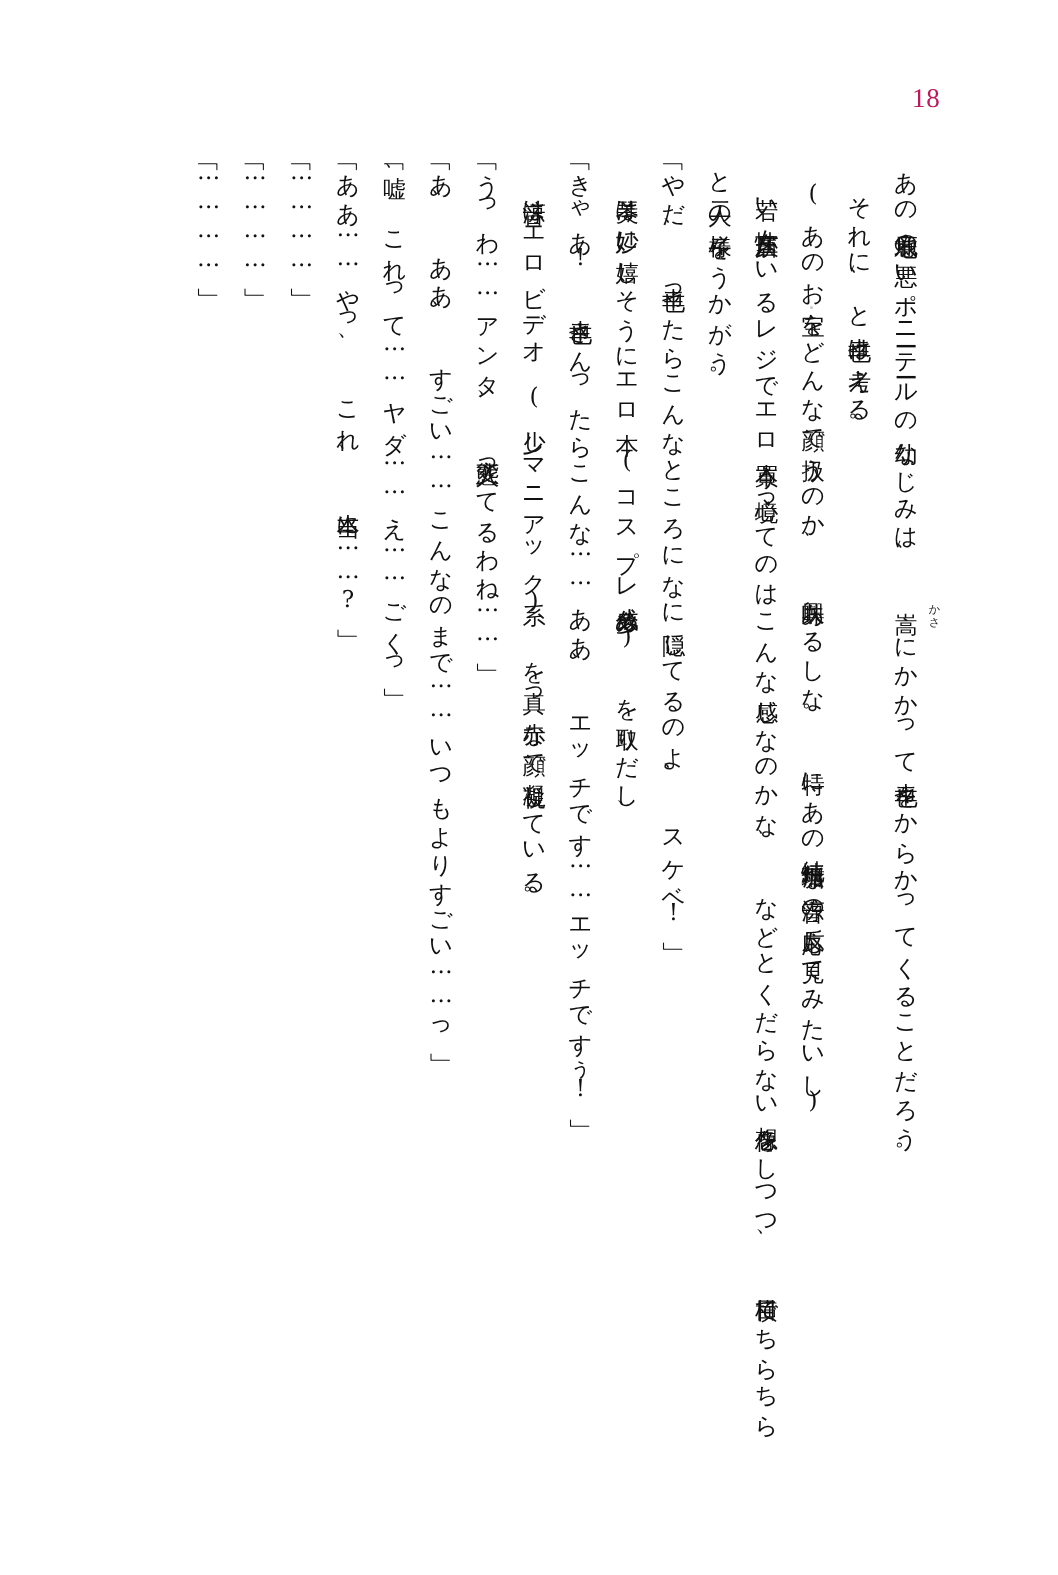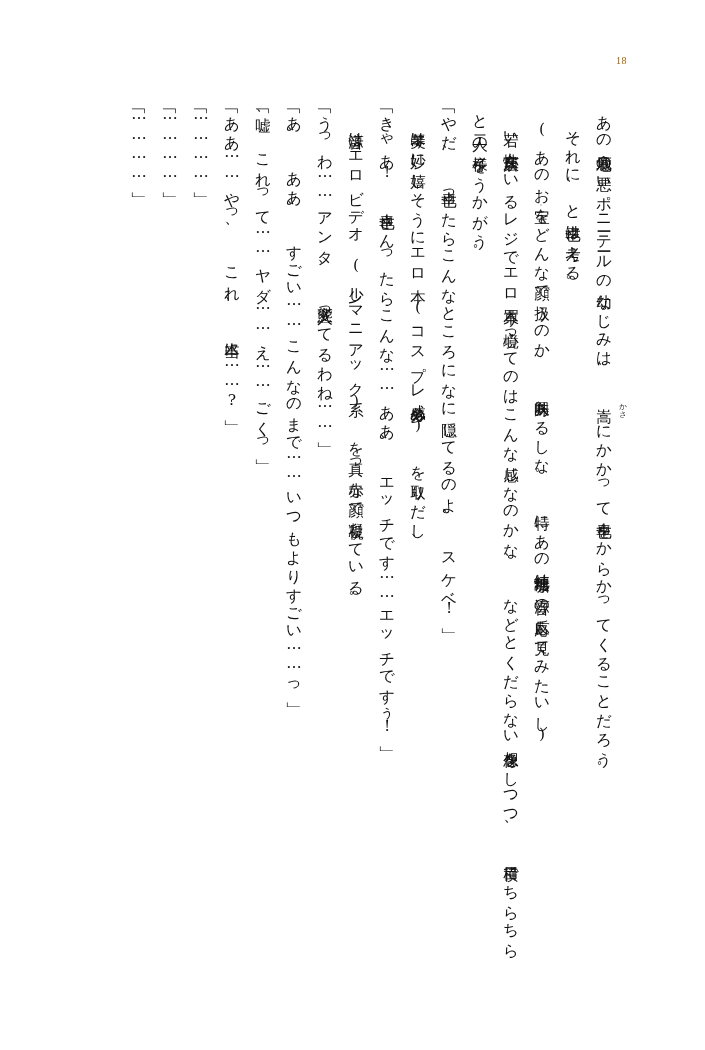--- a/index.html
+++ b/index.html
@@ -17,23 +17,23 @@
   .page {
     position: relative;
     width: 705px;
     height: 1050px;
     background: #ffffff;
   }
   .page-number {
     position: absolute;
     top: 55px;
     right: 78px;
-    font-size: 10px;
+    font-size: 18px;
     font-family: "Liberation Serif", serif;
-    color: #a16207;
+    color: #be185d;
     letter-spacing: 0.5px;
   }
   .body-text {
     position: absolute;
     top: 104px;
     right: 78px;
     height: 856px;
     width: 548px;
     writing-mode: vertical-rl;
     text-orientation: upright;

